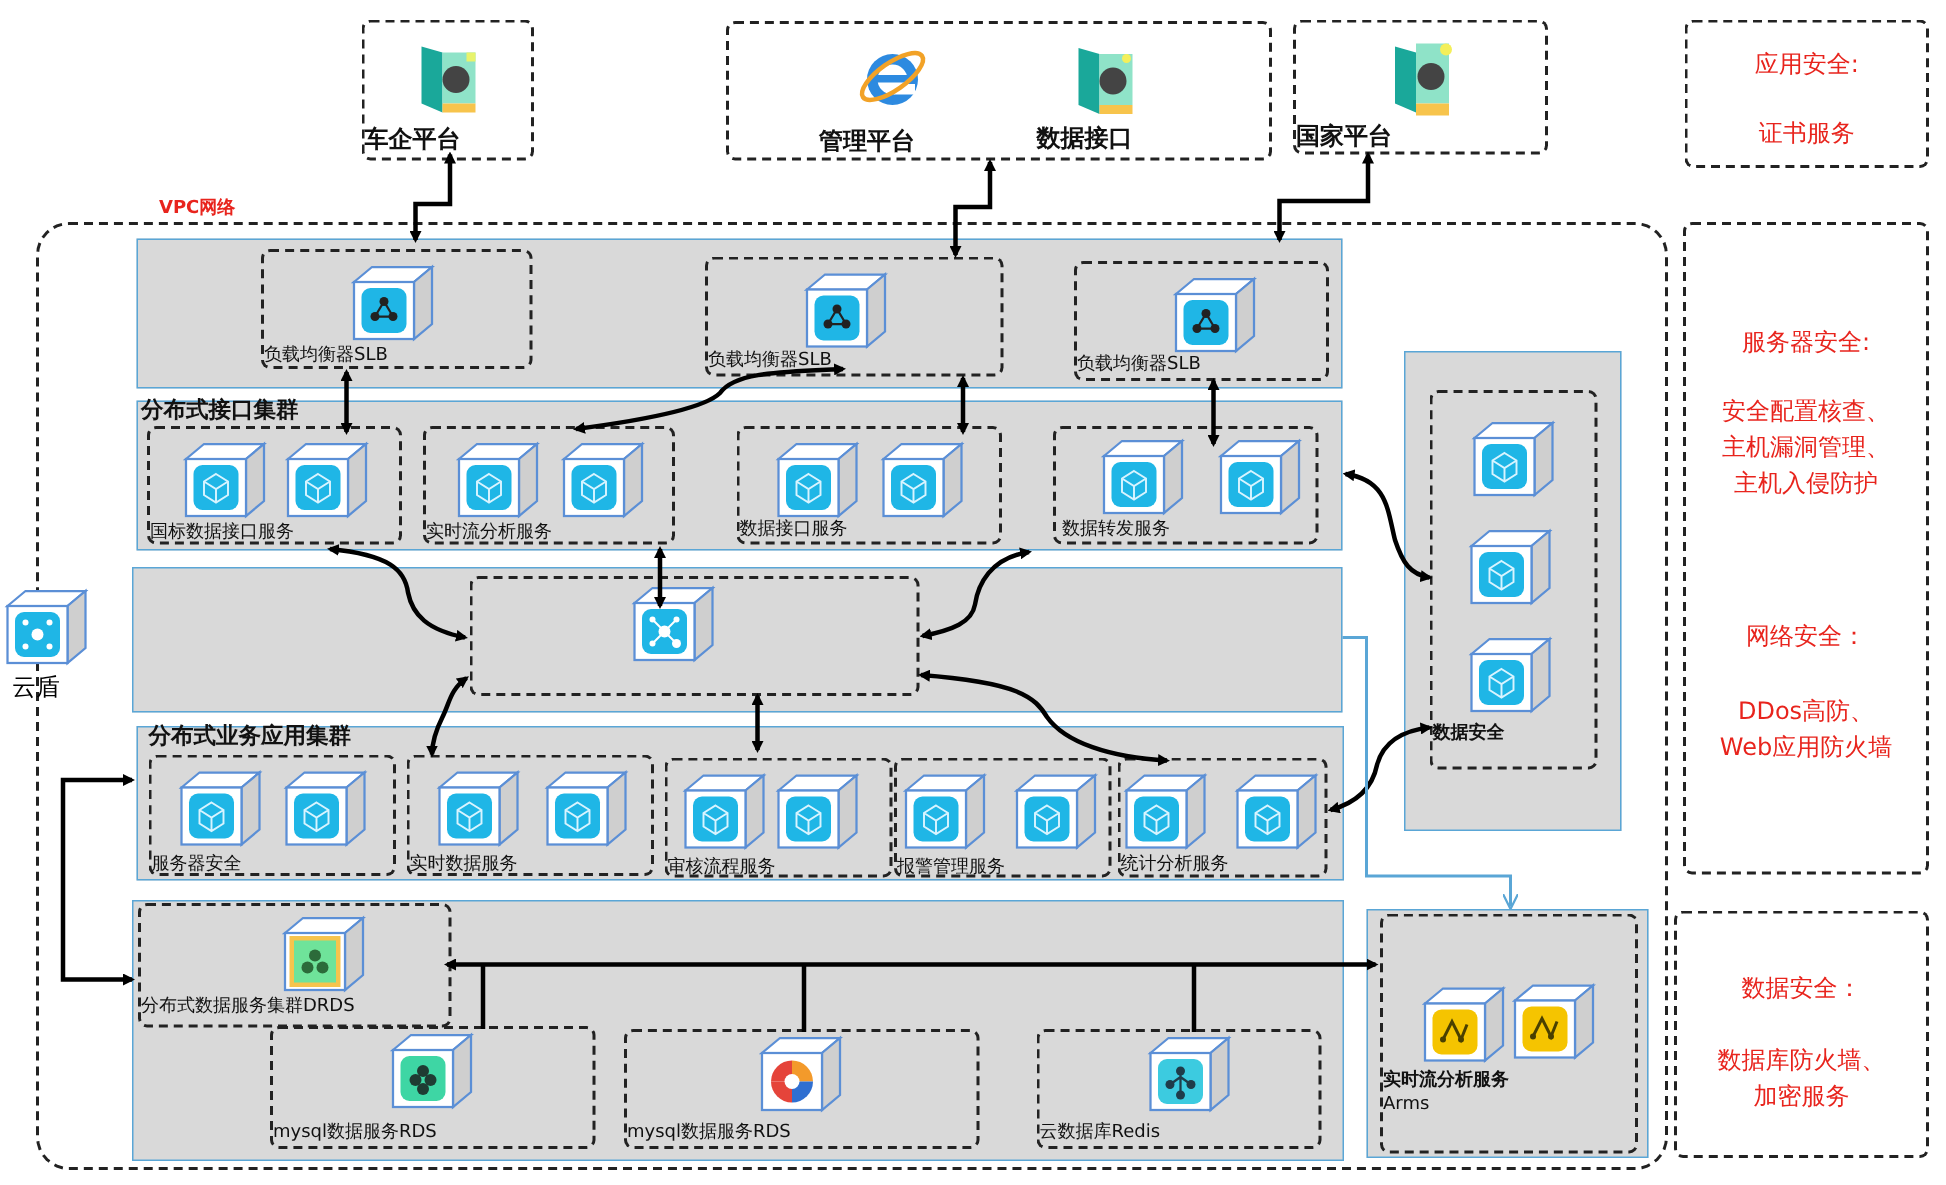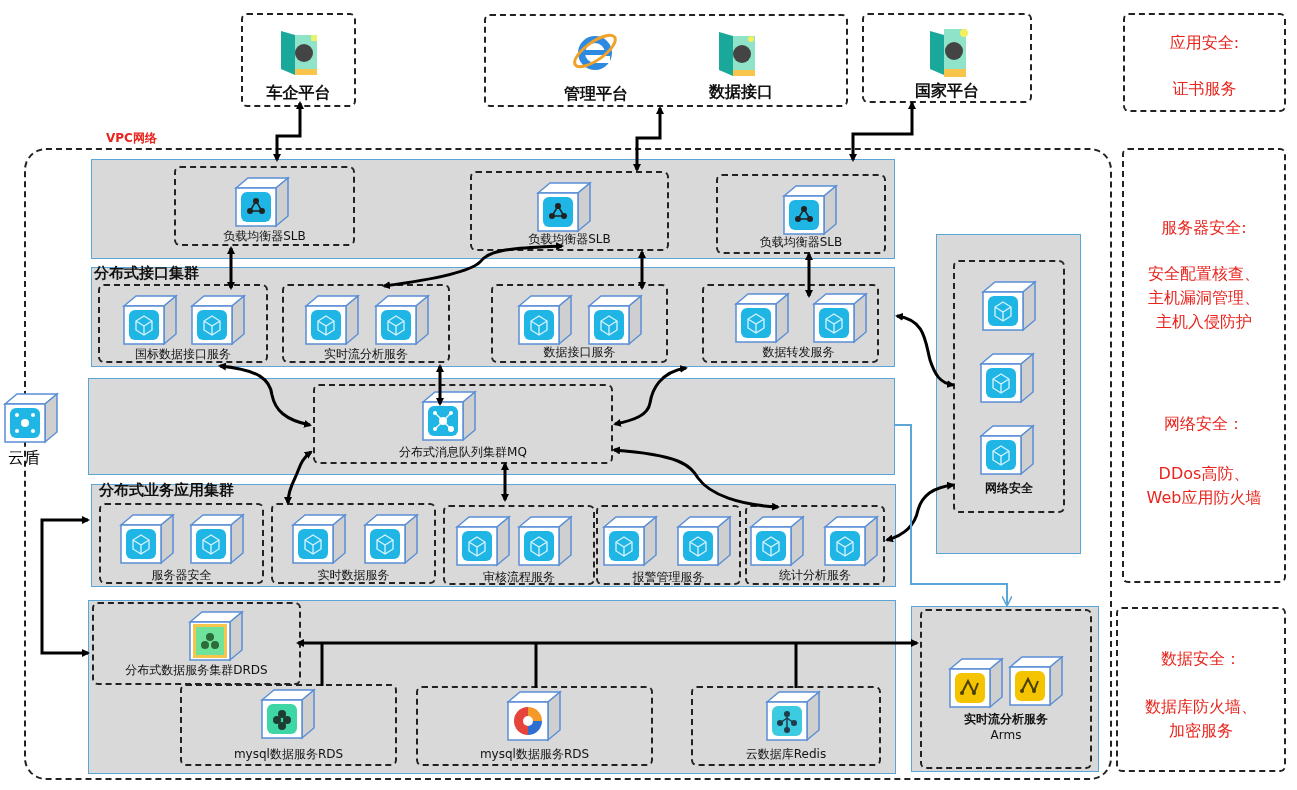--- a/index.html
+++ b/index.html
@@ -1,20 +1,20 @@
 <!DOCTYPE html>
 <html><head>
 <meta charset="utf-8">
 <style>
   html,body{margin:0;padding:0;background:#fff;}
   body{width:1297px;height:790px;position:relative;overflow:hidden;font-family:"DejaVu Sans",sans-serif;}
   .abs{position:absolute;box-sizing:border-box;}
   .dash{border:2px dashed #222;border-radius:6px;}
   .band{background:#d9d9d9;border:1px solid #5aa6d6;}
-  .lbl{position:absolute;font-size:12px;color:#111;white-space:nowrap;text-align:center;}
+  .lbl{position:absolute;font-size:12px;color:#111;white-space:nowrap;text-align:left;}
   .lbl-b{font-weight:bold;font-size:16px;}
   .grp-title{position:absolute;font-size:15px;font-weight:bold;color:#111;}
   .red{color:#e8241d;}
   .sec-text{position:absolute;left:0;right:0;text-align:center;color:#e8241d;font-size:16px;line-height:24px;}
   .cube{position:absolute;width:56px;height:52px;}
   svg{overflow:visible;}
 </style>
 </head>
 <body>
 
@@ -198,35 +198,34 @@
   <div class="cube" style="left:30px;top:6px;"><svg width="56" height="52">
         <use href="#cube-shell"></use>
         <rect x="7" y="16" width="30" height="30" rx="6" fill="#1fb6e6"></rect>
         <path d="M22,22 L30,27 L30,36 L22,41 L14,36 L14,27 Z M14,27 L22,32 L30,27 M22,32 L22,41" fill="none" stroke="#d8f4ff" stroke-width="1.3"></path>
       </svg></div>
   <div class="cube" style="left:108px;top:6px;"><svg width="56" height="52">
         <use href="#cube-shell"></use>
         <rect x="7" y="16" width="30" height="30" rx="6" fill="#1fb6e6"></rect>
         <path d="M22,22 L30,27 L30,36 L22,41 L14,36 L14,27 Z M14,27 L22,32 L30,27 M22,32 L22,41" fill="none" stroke="#d8f4ff" stroke-width="1.3"></path>
       </svg></div>
-  <div class="lbl" style="left:16px;right:0;top:58px;">数据转发服务</div>
+  <div class="lbl" style="left:4px;right:0;top:58px;">数据转发服务</div>
 </div>
 
 <div class="abs dash" style="left:313px;top:384px;width:300px;height:80px;">
   <div class="cube" style="left:106px;top:4px;"><svg width="56" height="52">
         <use href="#cube-shell"></use>
         <rect x="7" y="16" width="30" height="30" rx="6" fill="#1fb6e6"></rect>
         <circle cx="22" cy="31" r="4" fill="#fff"></circle>
         <circle cx="14" cy="23" r="2" fill="#fff"></circle>
         <circle cx="30" cy="23" r="2" fill="#fff"></circle>
         <circle cx="14" cy="39" r="2" fill="#fff"></circle>
         <circle cx="30" cy="39" r="3" fill="#fff"></circle>
         <path d="M14,23 L30,39 M30,23 L14,39" stroke="#fff" stroke-width="1.3"></path>
       </svg></div>
-  <div class="lbl" style="left:0;right:0;top:58px;">分布式消息队列集群MQ</div>
 </div>
 
 <div class="abs dash" style="left:99px;top:503px;width:165px;height:81px;">
   <div class="cube" style="left:18px;top:8px;"><svg width="56" height="52">
         <use href="#cube-shell"></use>
         <rect x="7" y="16" width="30" height="30" rx="6" fill="#1fb6e6"></rect>
         <path d="M22,22 L30,27 L30,36 L22,41 L14,36 L14,27 Z M14,27 L22,32 L30,27 M22,32 L22,41" fill="none" stroke="#d8f4ff" stroke-width="1.3"></path>
       </svg></div>
   <div class="cube" style="left:88px;top:8px;"><svg width="56" height="52">
         <use href="#cube-shell"></use>
@@ -297,21 +296,21 @@
   <div class="cube" style="left:24px;top:90px;"><svg width="56" height="52">
         <use href="#cube-shell"></use>
         <rect x="7" y="16" width="30" height="30" rx="6" fill="#1fb6e6"></rect>
         <path d="M22,22 L30,27 L30,36 L22,41 L14,36 L14,27 Z M14,27 L22,32 L30,27 M22,32 L22,41" fill="none" stroke="#d8f4ff" stroke-width="1.3"></path>
       </svg></div>
   <div class="cube" style="left:24px;top:162px;"><svg width="56" height="52">
         <use href="#cube-shell"></use>
         <rect x="7" y="16" width="30" height="30" rx="6" fill="#1fb6e6"></rect>
         <path d="M22,22 L30,27 L30,36 L22,41 L14,36 L14,27 Z M14,27 L22,32 L30,27 M22,32 L22,41" fill="none" stroke="#d8f4ff" stroke-width="1.3"></path>
       </svg></div>
-  <div class="lbl" style="left:0;right:0;top:218px;font-weight:bold;">网络安全</div>
+  <div class="lbl" style="left:0;right:0;top:218px;font-weight:bold;">数据安全</div>
 </div>
 
 <div class="abs dash" style="left:92px;top:602px;width:209px;height:83px;">
   <div class="cube" style="left:94px;top:6px;"><svg width="56" height="52">
         <use href="#cube-shell"></use>
         <rect x="5" y="14" width="34" height="34" fill="#f7c44c"></rect>
         <rect x="8" y="17" width="28" height="28" fill="#6fe39a"></rect>
         <circle cx="22" cy="27" r="4" fill="#2c6b3a"></circle>
         <circle cx="17" cy="35" r="4" fill="#2c6b3a"></circle>
         <circle cx="27" cy="35" r="4" fill="#2c6b3a"></circle>

